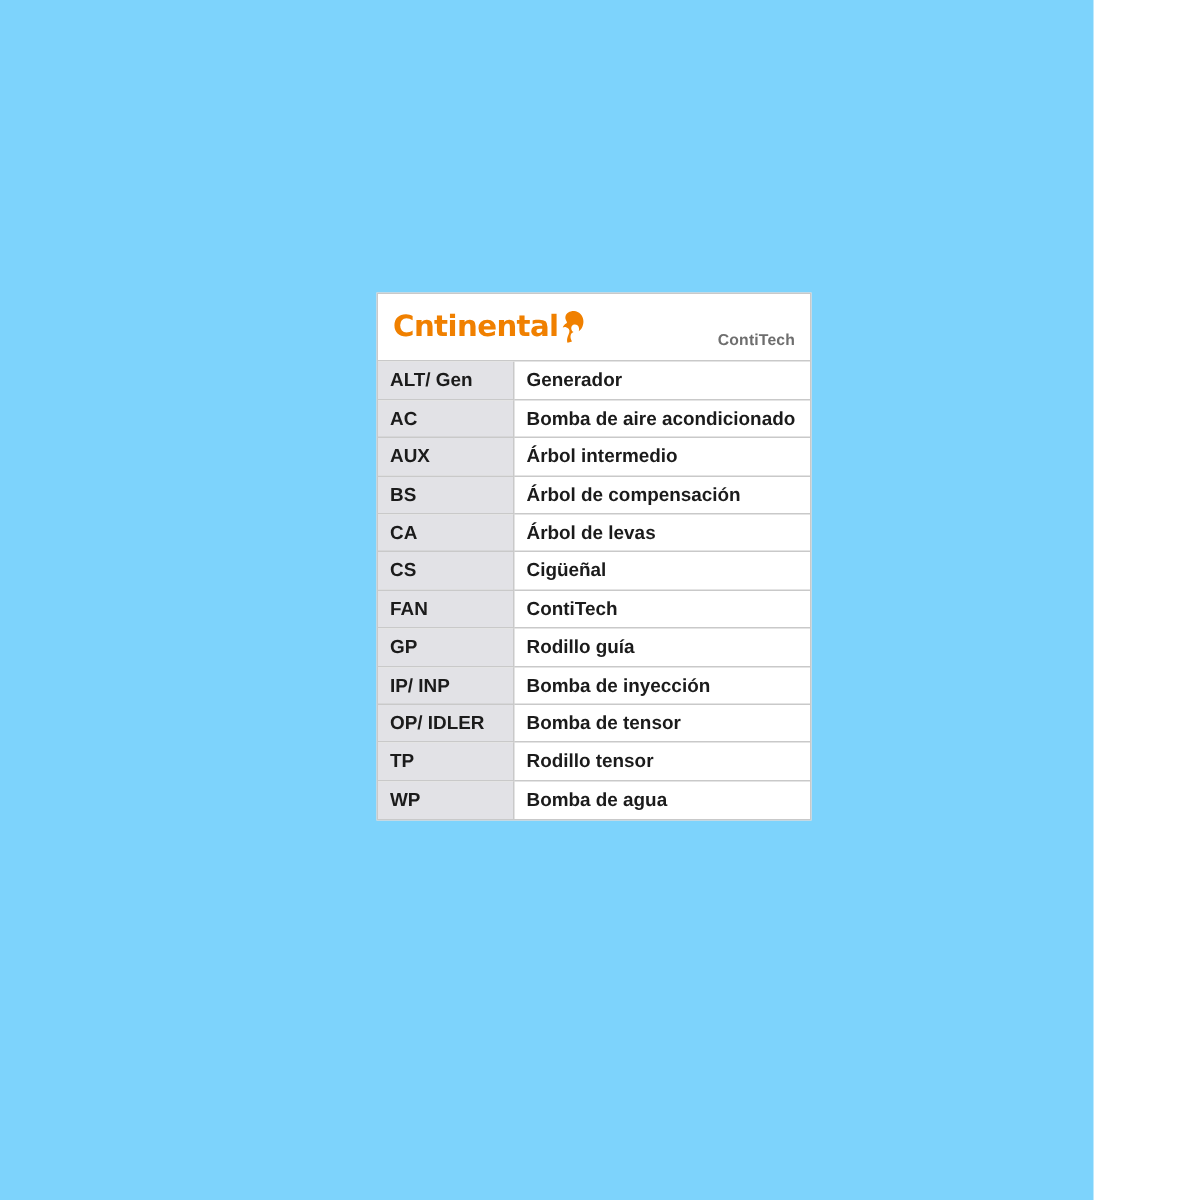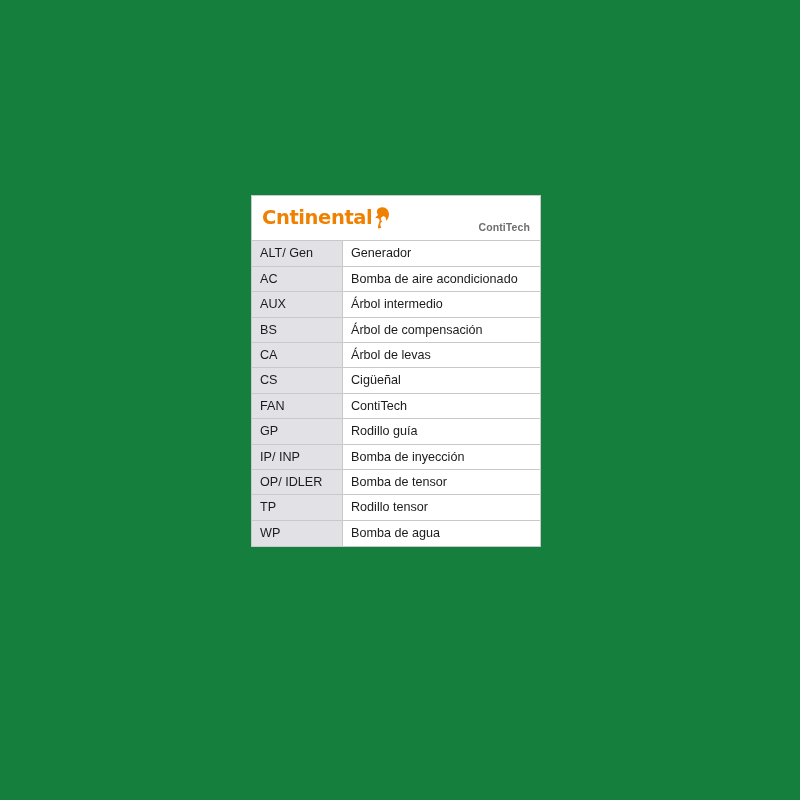--- a/index.html
+++ b/index.html
@@ -5,23 +5,23 @@
   html, body {
     margin: 0;
     padding: 0;
     width: 800px;
     height: 800px;
     background: #ffffff;
     font-family: "Liberation Sans", sans-serif;
   }
   #page {
     position: relative;
-    width: 800px;
+    width: 729px;
     height: 800px;
-    background: #15803d;
+    background: #7dd3fc;
     overflow: hidden;
   }
   .legend-card {
     position: absolute;
     left: 251px;
     top: 195px;
     width: 290px;
     background: #ffffff;
     border: 1px solid #c9c9c9;
     box-sizing: border-box;
@@ -83,26 +83,26 @@
     line-height: 1.15;
     white-space: nowrap;
     overflow: hidden;
   }
   table.legend-table tr:last-child td {
     border-bottom: none;
   }
   td.abbr {
     width: 82px;
     background: #e2e2e6;
-    font-weight: normal;
+    font-weight: bold;
     border-right: 1px solid #c9c9c9;
   }
   td.desc {
     background: #ffffff;
-    font-weight: normal;
+    font-weight: bold;
   }
 </style>
 </head>
 <body>
 
 <div id="page">
 
   <div class="legend-card">
 
     <div class="brand-header">

